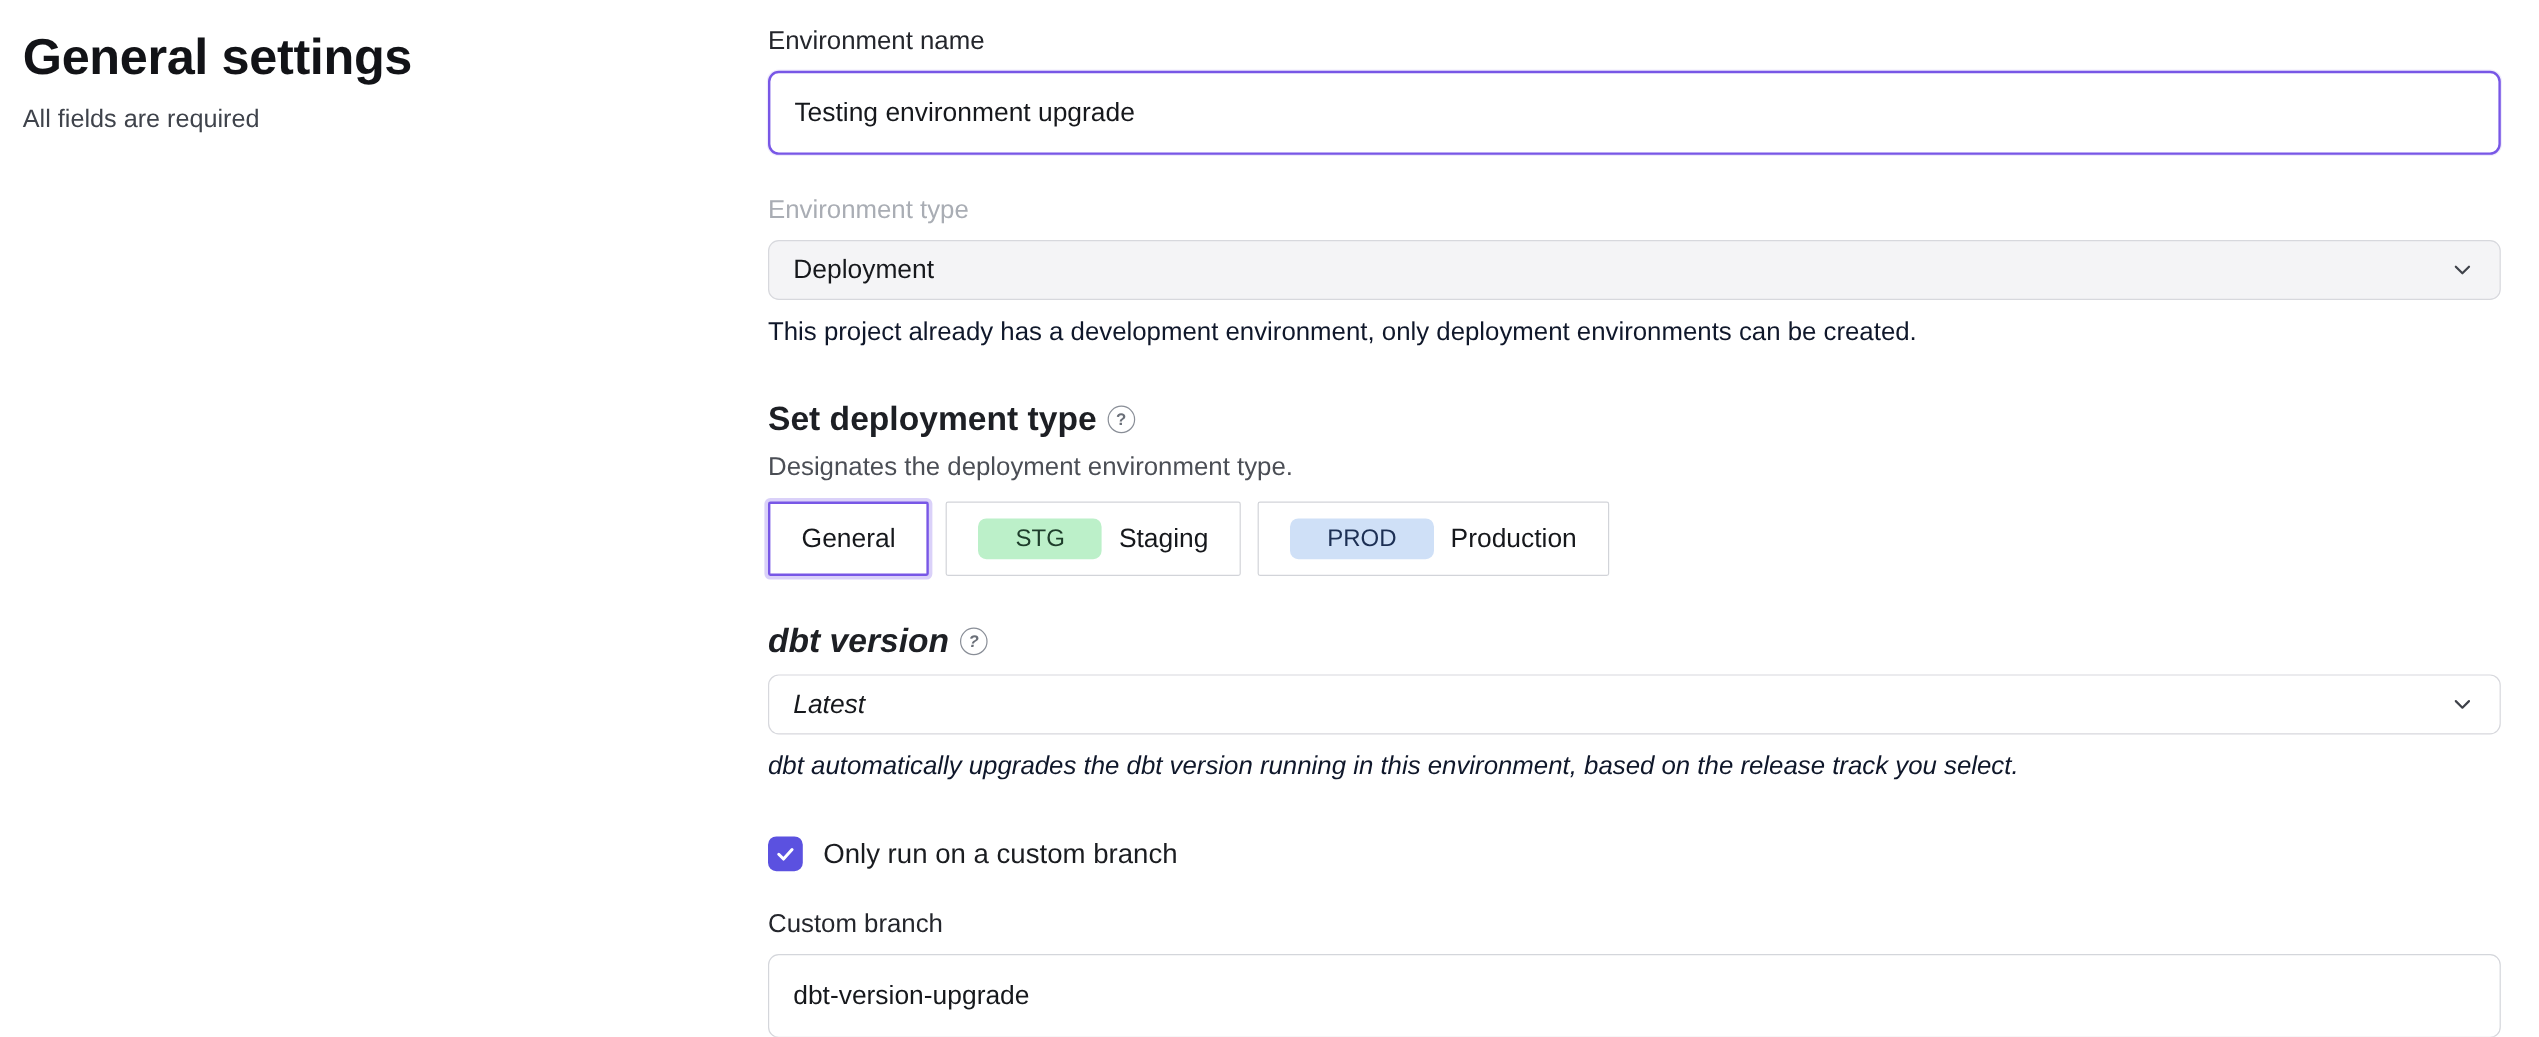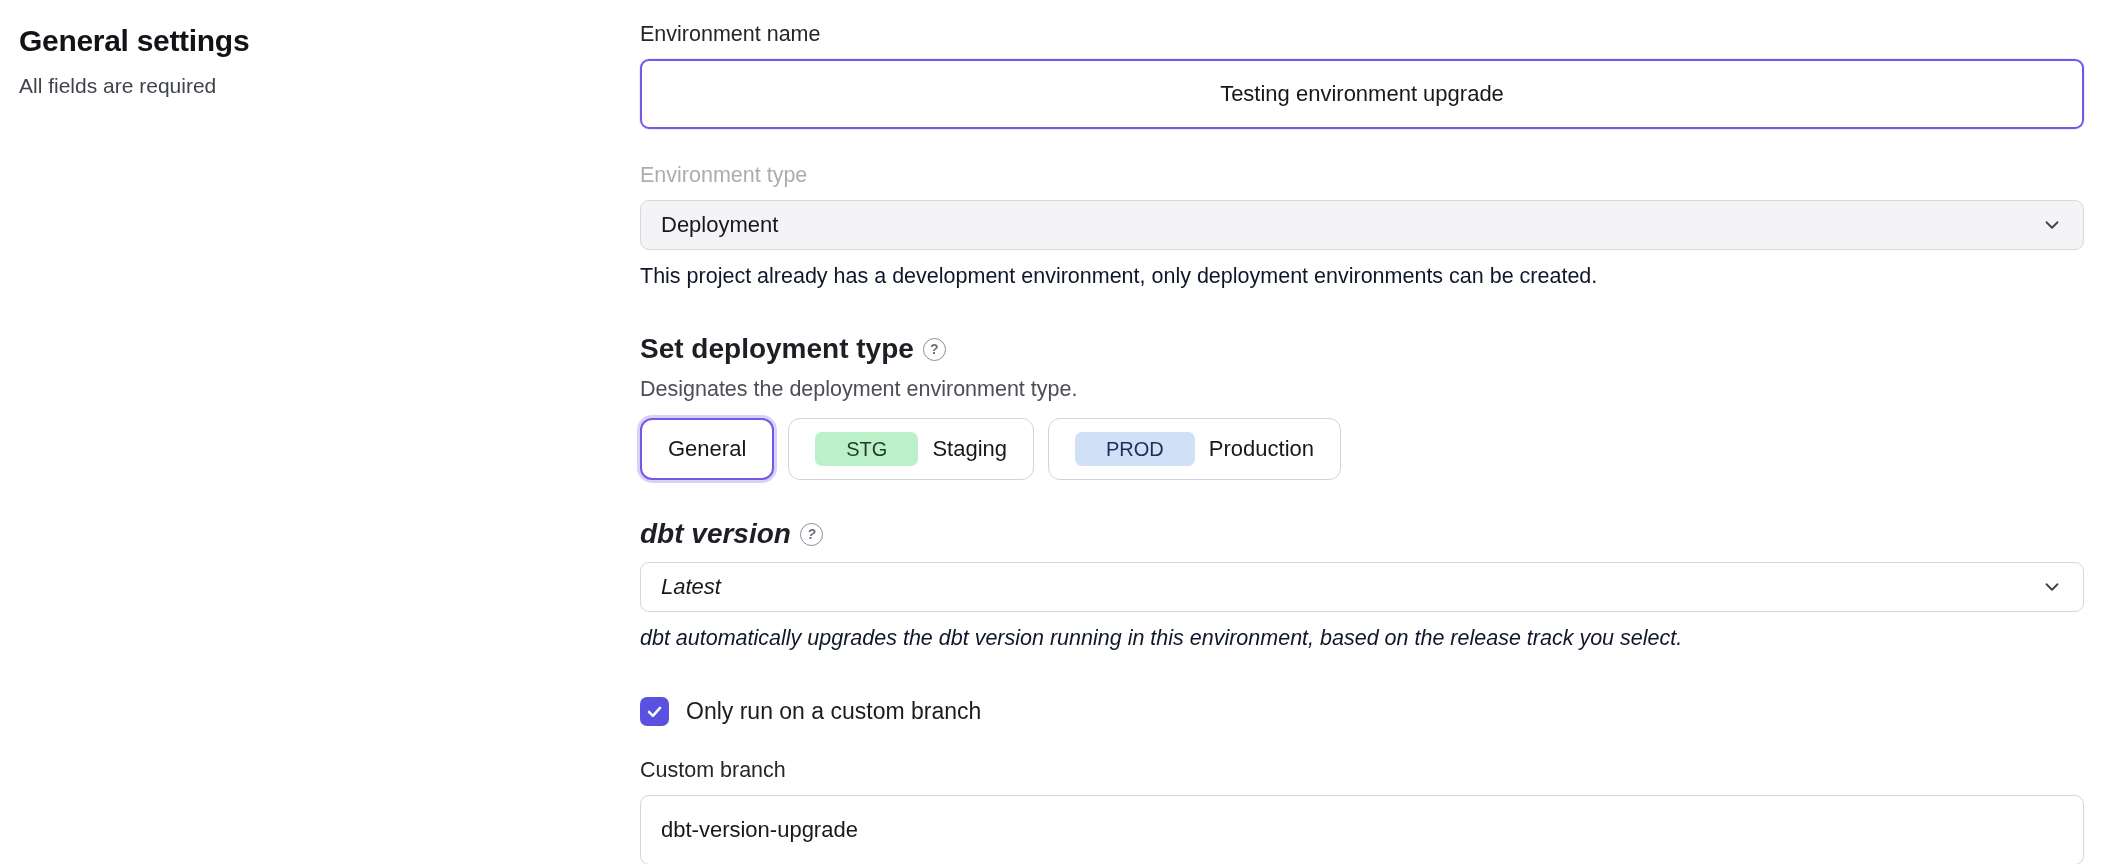--- a/index.html
+++ b/index.html
@@ -12,61 +12,61 @@
   }
   *{box-sizing:border-box;}
   html,body{margin:0;padding:0;}
   body{
     width:2116px;height:864px;overflow:hidden;
     background:#ffffff;color:#1c1e22;
     font-family:"Liberation Sans",sans-serif;
   }
   .layout{display:flex;padding-top:16px;}
   .left-col{width:640px;padding-left:19px;flex:0 0 auto;}
-  .page-title{font-size:30px;font-weight:700;color:#121317;margin:8px 0 0;letter-spacing:-0.3px;}
+  .page-title{font-size:42px;font-weight:700;color:#121317;margin:8px 0 0;letter-spacing:-0.3px;}
   .page-subtitle{font-size:21px;color:#3f434b;margin:16px 0 0;}
   .form-col{flex:1;margin-right:32px;padding-top:6px;}
 
   .field-label{display:block;font-size:21.5px;color:#24262c;margin:0 0 12px;}
   .field-label.disabled{color:#a9adb4;}
   .label-row{display:flex;align-items:center;gap:9px;margin:0 0 12px;}
   .label-strong{font-size:28px;font-weight:700;color:#1d1f24;}
 
   .help-icon{
     width:23px;height:23px;border:1.6px solid #898e97;border-radius:50%;
     display:inline-flex;align-items:center;justify-content:center;
     font-size:14px;color:#6a6f78;font-weight:700;line-height:1;
   }
 
   .text-input{
     width:100%;height:70px;border:1.5px solid #d4d6db;border-radius:9px;
     font-size:22px;padding:0 20px;color:#16181c;background:#fff;outline:none;
     font-family:"Liberation Sans",sans-serif;
   }
-  .text-input.focused{border:2px solid var(--accent);box-shadow:0 0 0 1px rgba(120,87,230,0.12);text-align:center;}
+  .text-input.focused{border:2px solid var(--accent);box-shadow:0 0 0 1px rgba(120,87,230,0.12);}
 
   .select{
     width:100%;height:50px;border:1.5px solid #d7d8dd;border-radius:9px;
     display:flex;align-items:center;justify-content:space-between;
     padding:0 20px;font-size:22px;color:#16181c;background:#fff;cursor:pointer;
   }
   .select.disabled{background:#f4f4f6;}
 
   .helper{font-size:21.5px;color:#0f172a;margin:14px 0 0;}
   .desc{font-size:21.5px;color:#4b4e55;margin:0 0 16px;}
 
   .f-env-name{margin-bottom:34px;}
   .f-env-type{margin-bottom:44px;}
   .f-deploy-type{margin-bottom:38px;}
   .f-dbt-version{margin-bottom:46px;font-style:italic;}
   .f-checkbox{margin-bottom:32px;}
 
   .btn-row{display:flex;gap:14px;}
   .type-btn{
-    height:62px;padding:0 26px;border:1.5px solid #d2d4d9;border-radius:12px;
+    height:62px;padding:0 26px;border:1.5px solid #d2d4d9;border-radius:2px;
     background:#fff;font-size:22px;color:#16181c;cursor:pointer;
     display:inline-flex;align-items:center;gap:14px;
     font-family:"Liberation Sans",sans-serif;
   }
   .type-btn.selected{
     border:2px solid var(--accent);
     box-shadow:0 0 0 3px rgba(133,103,236,0.30);
   }
   .badge{font-size:20px;padding:5px 31px;border-radius:7px;line-height:1.2;}
   .badge-stg{background:var(--staging-bg);color:var(--staging-text);}

